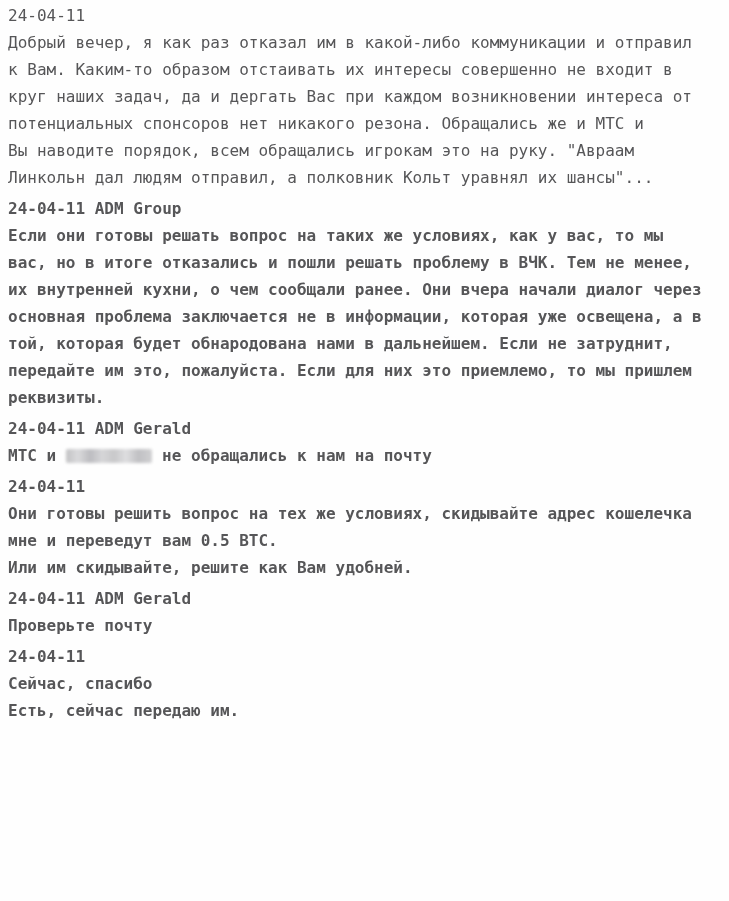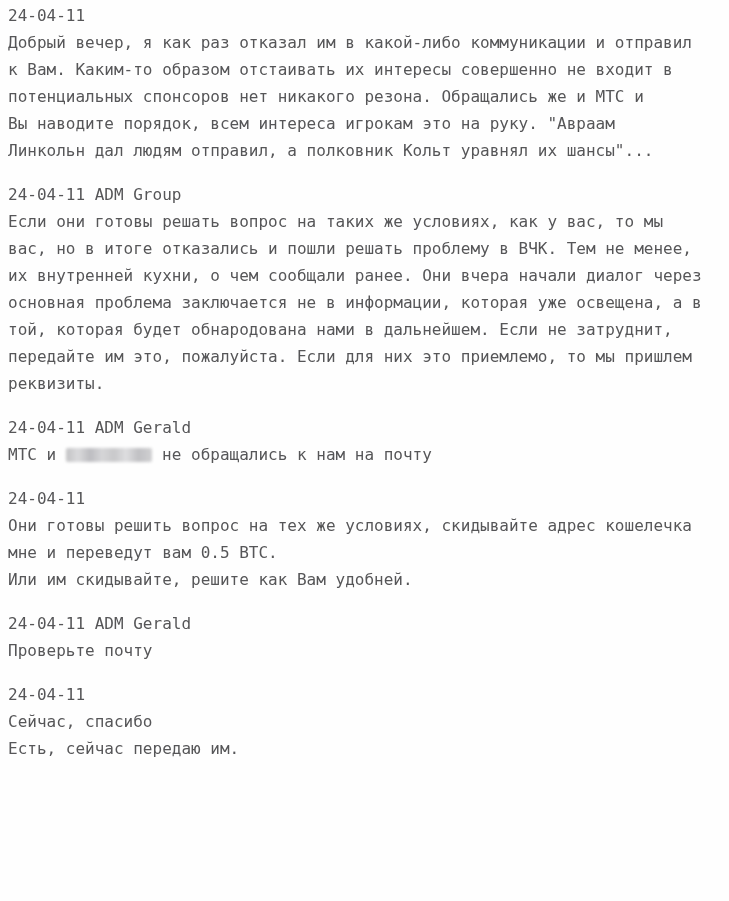--- a/index.html
+++ b/index.html
@@ -15,21 +15,22 @@
     background: #fefefe;
     font-family: "DejaVu Sans Mono", "Liberation Mono", monospace;
     font-size: 16px;
     line-height: 27px;
     color: #565658;
   }
   .log {
     width: 100%;
   }
   .message + .message {
-    margin-top: 17px;
+    margin-top: 4px;
+    font-weight: bold;
   }
   .message-header,
   .message-line {
     white-space: pre;
     height: 27px;
   }
   .redacted {
     display: inline-block;
     height: 14px;
     border-radius: 2px;
@@ -41,22 +42,23 @@
   }
 </style>
 </head>
 <body style="background: rgb(254, 254, 254); color: rgb(86, 86, 88);">
 
 <div class="log" id="log">
     <section class="message">
       <div class="message-header">24-04-11</div>
       <div class="message-line"><span>Добрый вечер, я как раз отказал им в какой-либо коммуникации и отправил</span></div>
       <div class="message-line"><span>к Вам. Каким-то образом отстаивать их интересы совершенно не входит в</span></div>
+      <div class="message-line"><span>круг наших задач, да и дергать Вас при каждом возникновении интереса от</span></div>
       <div class="message-line"><span>потенциальных спонсоров нет никакого резона. Обращались же и МТС и</span></div>
-      <div class="message-line"><span>Вы наводите порядок, всем интереса игрокам это на руку. "Авраам</span></div>
+      <div class="message-line"><span>Вы наводите порядок, всем обращались игрокам это на руку. "Авраам</span></div>
       <div class="message-line"><span>Линкольн дал людям отправил, а полковник Кольт уравнял их шансы"...</span></div>
     </section>
     <section class="message">
       <div class="message-header">24-04-11 ADM Group</div>
       <div class="message-line"><span>Если они готовы решать вопрос на таких же условиях, как у вас, то мы</span></div>
       <div class="message-line"><span>вас, но в итоге отказались и пошли решать проблему в ВЧК. Тем не менее,</span></div>
       <div class="message-line"><span>их внутренней кухни, о чем сообщали ранее. Они вчера начали диалог через</span></div>
       <div class="message-line"><span>основная проблема заключается не в информации, которая уже освещена, а в</span></div>
       <div class="message-line"><span>той, которая будет обнародована нами в дальнейшем. Если не затруднит,</span></div>
       <div class="message-line"><span>передайте им это, пожалуйста. Если для них это приемлемо, то мы пришлем</span></div>

